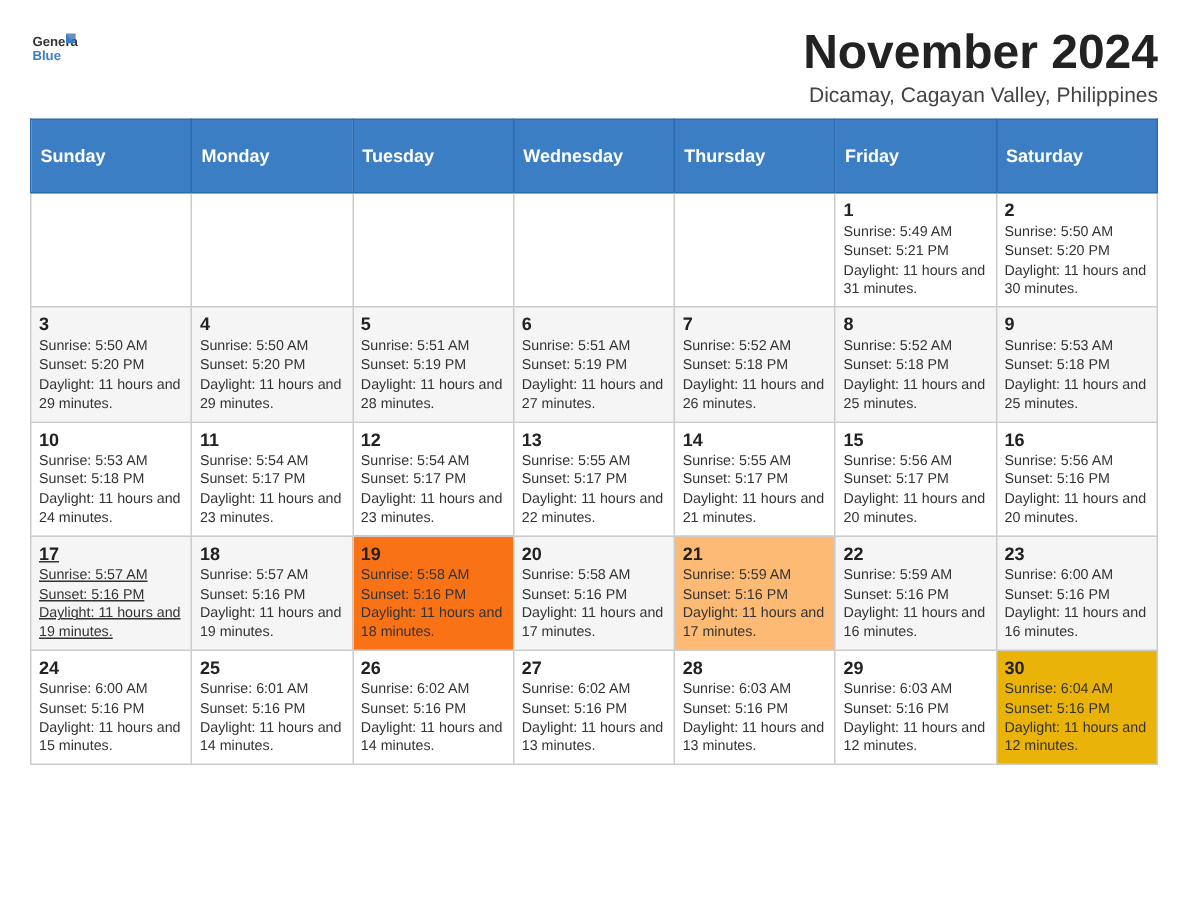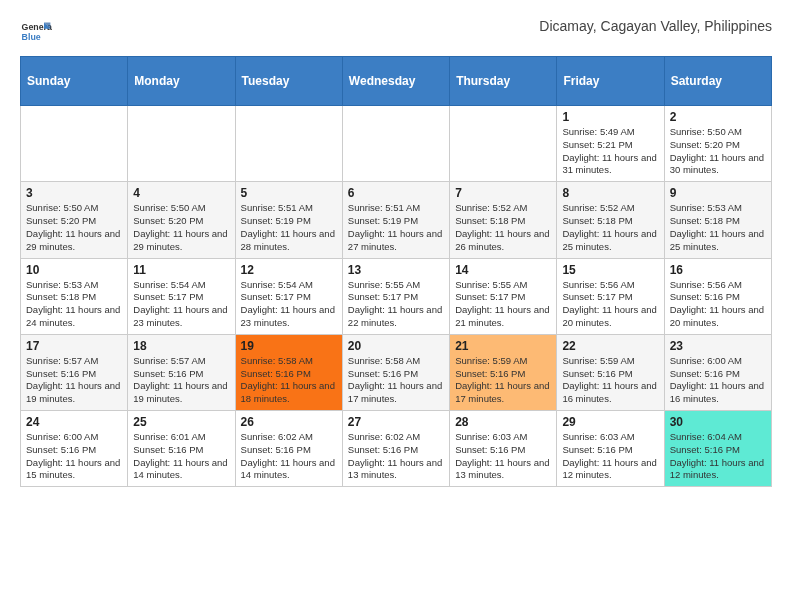--- a/index.html
+++ b/index.html
@@ -88,20 +88,21 @@
 <div class="header">
   <div class="logo">
     <svg class="logo-icon" viewBox="0 0 40 40">
       <text x="2" y="18" font-size="11" font-weight="bold" fill="#333">General</text>
       <text x="2" y="30" font-size="11" font-weight="bold" fill="#3c7ec4">Blue</text>
       <polygon points="30,8 38,16 30,16" fill="#3c7ec4"></polygon>
       <polygon points="30,8 38,8 38,16" fill="#2a5fa0" opacity="0.7"></polygon>
     </svg>
   </div>
   <div class="title-block">
+    <div class="month-title">November 2024</div>
     <div class="location">Dicamay, Cagayan Valley, Philippines</div>
   </div>
 </div>
 
 <table class="calendar">
   <thead>
     <tr>
     <th>Sunday</th>
         <th>Monday</th>
         <th>Tuesday</th>
@@ -213,21 +214,21 @@
 Daylight: 11 hours and 20 minutes.</div>
         </td>
         <td style="background: rgb(255, 255, 255);">
           <span class="day-num">16</span>
           <div class="cell-info" style="white-space: pre-line;">Sunrise: 5:56 AM
 Sunset: 5:16 PM
 Daylight: 11 hours and 20 minutes.</div>
         </td>
       </tr>
       <tr style="background: rgb(245, 245, 245);">
-        <td style="background: rgb(245, 245, 245);">
+        <td style="background: rgb(245, 245, 245); text-decoration: underline;">
           <span class="day-num">17</span>
           <div class="cell-info" style="white-space: pre-line;">Sunrise: 5:57 AM
 Sunset: 5:16 PM
 Daylight: 11 hours and 19 minutes.</div>
         </td>
         <td style="background: rgb(245, 245, 245);">
           <span class="day-num">18</span>
           <div class="cell-info" style="white-space: pre-line;">Sunrise: 5:57 AM
 Sunset: 5:16 PM
 Daylight: 11 hours and 19 minutes.</div>
@@ -293,21 +294,21 @@
           <div class="cell-info" style="white-space: pre-line;">Sunrise: 6:03 AM
 Sunset: 5:16 PM
 Daylight: 11 hours and 13 minutes.</div>
         </td>
         <td style="background: rgb(255, 255, 255);">
           <span class="day-num">29</span>
           <div class="cell-info" style="white-space: pre-line;">Sunrise: 6:03 AM
 Sunset: 5:16 PM
 Daylight: 11 hours and 12 minutes.</div>
         </td>
-        <td style="background: #5eead4;">
+        <td style="background: #eab308;">
           <span class="day-num">30</span>
           <div class="cell-info" style="white-space: pre-line;">Sunrise: 6:04 AM
 Sunset: 5:16 PM
 Daylight: 11 hours and 12 minutes.</div>
         </td>
       </tr>
     </tbody>
 </table>
 
 </body></html>

